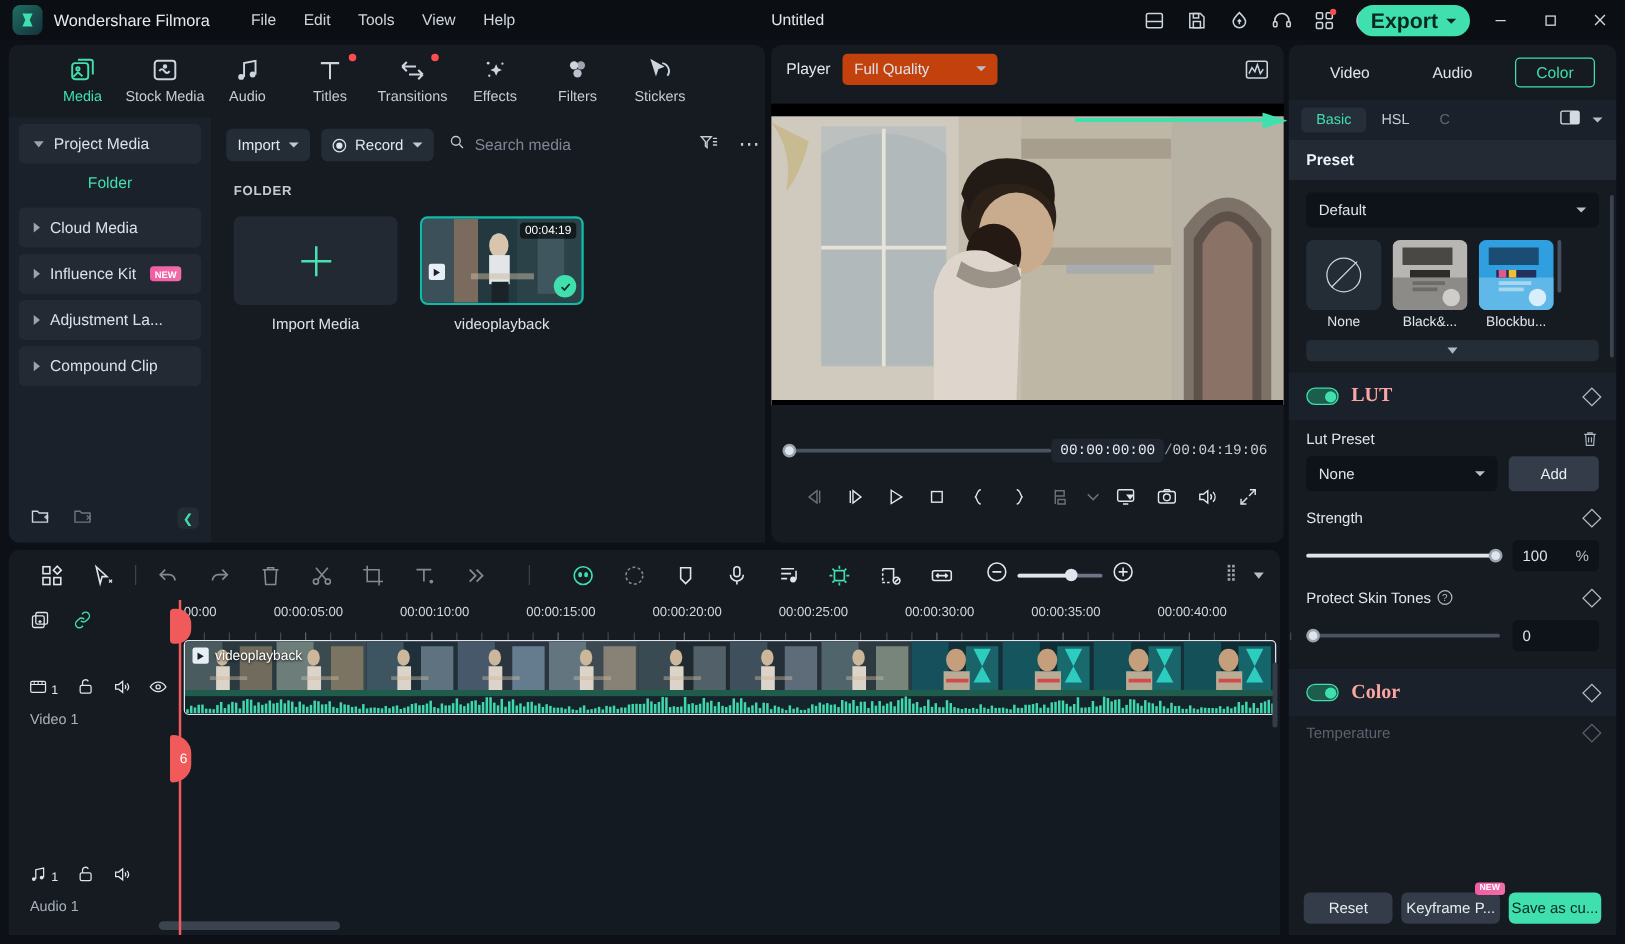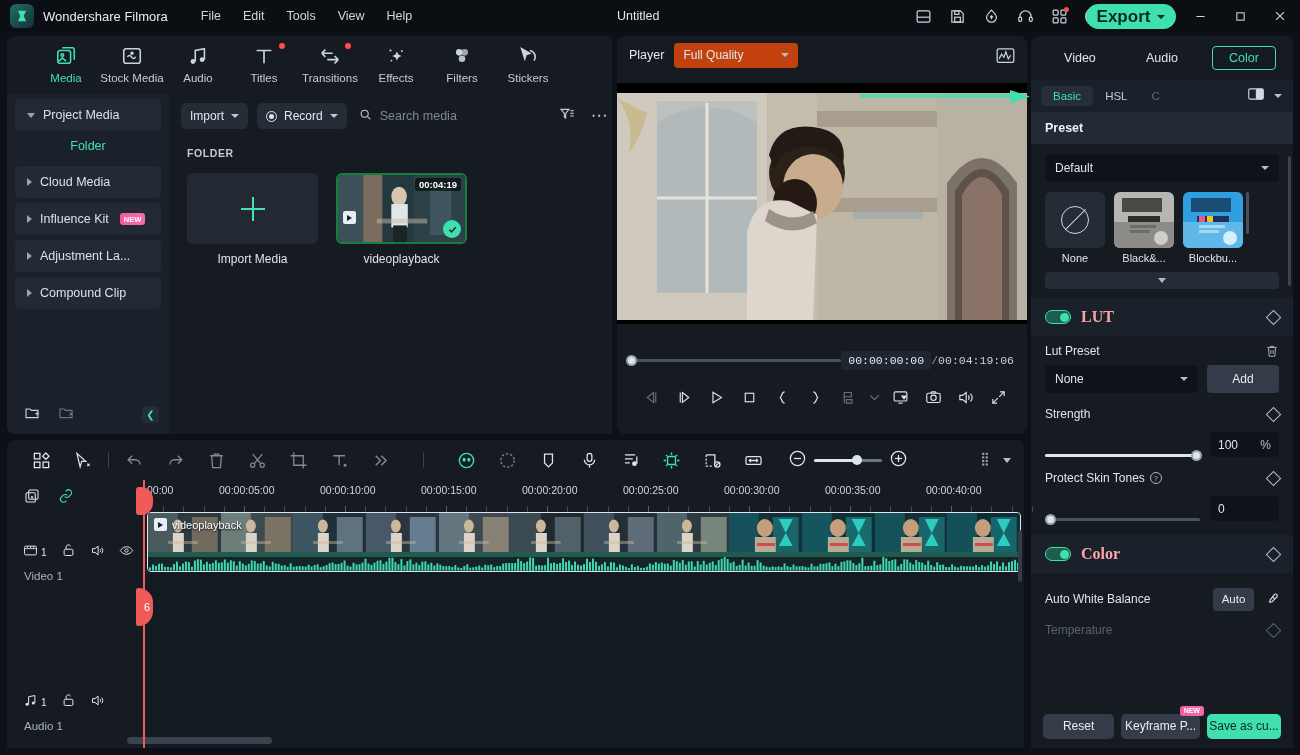--- a/index.html
+++ b/index.html
@@ -81,21 +81,21 @@
   .folderlbl{ padding:9px 0 0 18px; font-size:10.5px; letter-spacing:.6px; color:#c3cad3; font-weight:700; }
   .grid{ display:flex; gap:18px; padding:14px 0 0 18px; }
   .impcard{ width:131px; }
   .impbox{ width:131px;height:71px;border-radius:6px;background:#222933;display:flex;align-items:center;justify-content:center; cursor:pointer;}
   .impbox .plus{ position:relative; width:24px;height:24px; }
   .impbox .plus:before,.impbox .plus:after{ content:""; position:absolute; background:#46e2b0; }
   .impbox .plus:before{ left:11px; top:0; width:2px; height:24px; }
   .impbox .plus:after{ top:11px; left:0; height:2px; width:24px; }
   .cardlbl{ text-align:center; margin-top:8px; font-size:12px; color:#dde3ea; }
   .clipcard{ width:131px; }
-  .clipbox{ width:131px;height:71px;border-radius:6px;border:2px solid #15803d; position:relative; overflow:hidden; cursor:pointer;font-weight:bold;}
+  .clipbox{ width:131px;height:71px;border-radius:6px;border:2px solid #14b8a6; position:relative; overflow:hidden; cursor:pointer;}
   .clipthumb{ position:absolute; inset:0; }
   .cliptime{ position:absolute; right:4px; top:3px; background:rgba(0,0,0,.6); color:#fff; font-size:9.5px;
     padding:1px 4px; border-radius:3px; }
   .clipplay{ position:absolute; left:5px; bottom:18px; width:13px;height:13px;background:#e8eef5;border-radius:2px;
     display:flex;align-items:center;justify-content:center; }
   .clipplay i{ border-left:5px solid #1b212a;border-top:3.5px solid transparent;border-bottom:3.5px solid transparent; }
   .clipcheck{ position:absolute; right:4px; bottom:4px; width:18px;height:18px;border-radius:50%;background:#3fe0ad;
     display:flex;align-items:center;justify-content:center; }
   .clipcheck svg{ width:11px;height:11px; }
 
@@ -160,21 +160,21 @@
   .ctlrow{ padding:8px 14px 0 14px; }
   .rowlbl{ display:flex; align-items:center; font-size:12px; color:#dfe5ec; }
   .rowlbl .q{ width:12px;height:12px;border-radius:50%;border:1.1px solid #aeb7c2; font-size:8px;
     display:inline-flex; align-items:center; justify-content:center; margin-left:5px; color:#aeb7c2; }
   .rowlbl .dmd{ margin-left:auto; width:11px;height:11px; border:1.3px solid #b6bec8; transform:rotate(45deg); cursor:pointer;}
   .rowlbl .trash{ margin-left:auto; width:14px;height:14px; cursor:pointer; }
   .lutrow{ display:flex; gap:9px; margin-top:7px; }
   .lutrow .dropdown{ flex:1; }
   .addbtn{ width:72px;height:28px;border-radius:4px;background:#333c48;display:flex;align-items:center;
     justify-content:center; font-size:12px; color:#e7ecf2; cursor:pointer; }
-  .sldrow{ display:flex; align-items:flex-end; gap:10px; margin-top:11px; }
+  .sldrow{ display:flex; align-items:center; gap:10px; margin-top:11px; }
   .slider{ flex:1; height:3px; background:#4a5260; border-radius:2px; position:relative; cursor:pointer; }
   .slider .fill{ position:absolute; left:0; top:0; height:3px; background:#dfe5ec; border-radius:2px; }
   .slider .knob{ position:absolute; top:-4px; width:11px;height:11px;border-radius:50%;background:#dfe5ec;
     border:2px solid #9aa3ae; }
   .numbox{ width:69px;height:25px;border-radius:4px;background:#0e131a; display:flex; align-items:center;
     padding:0 8px; font-size:12px; color:#dfe5ec; }
   .numbox .u{ margin-left:auto; color:#b6bec8; }
   .awb{ display:flex; align-items:center; padding:0 14px; height:36px; gap:10px; }
   .awb .al{ font-size:12px; color:#dfe5ec; }
   .autobtn{ margin-left:auto; width:41px;height:23px;border-radius:4px;background:#333c48;display:flex;
@@ -814,30 +814,20 @@
   </div>
 
   <div class="togrow shaded" style="margin-top:14px">
     <span class="tog">
         <i></i>
       </span>
     <span class="tlbl">Color</span>
     <span class="diamond"></span>
   </div>
 
-  <div class="awb" style="margin-top:8px">
-    <span class="al">Auto White Balance</span>
-    <span class="autobtn">Auto</span>
-    <span class="dropper">
-      <svg viewBox="0 0 24 24" fill="none" stroke="#dfe5ec" stroke-width="1.7">
-          <path d="M17 3.5a3 3 0 014 4l-8 8-4 1 1-4z"></path>
-          <path d="M13.5 7.5l3 3"></path>
-        </svg>
-    </span>
-  </div>
 
   <div class="tempfade">
     <span class="tl">Temperature</span>
     <span class="dmd"></span>
   </div>
 
   <div class="rscroll"></div>
 
   <div class="rfoot">
     <div class="fbtn reset">Reset</div>

